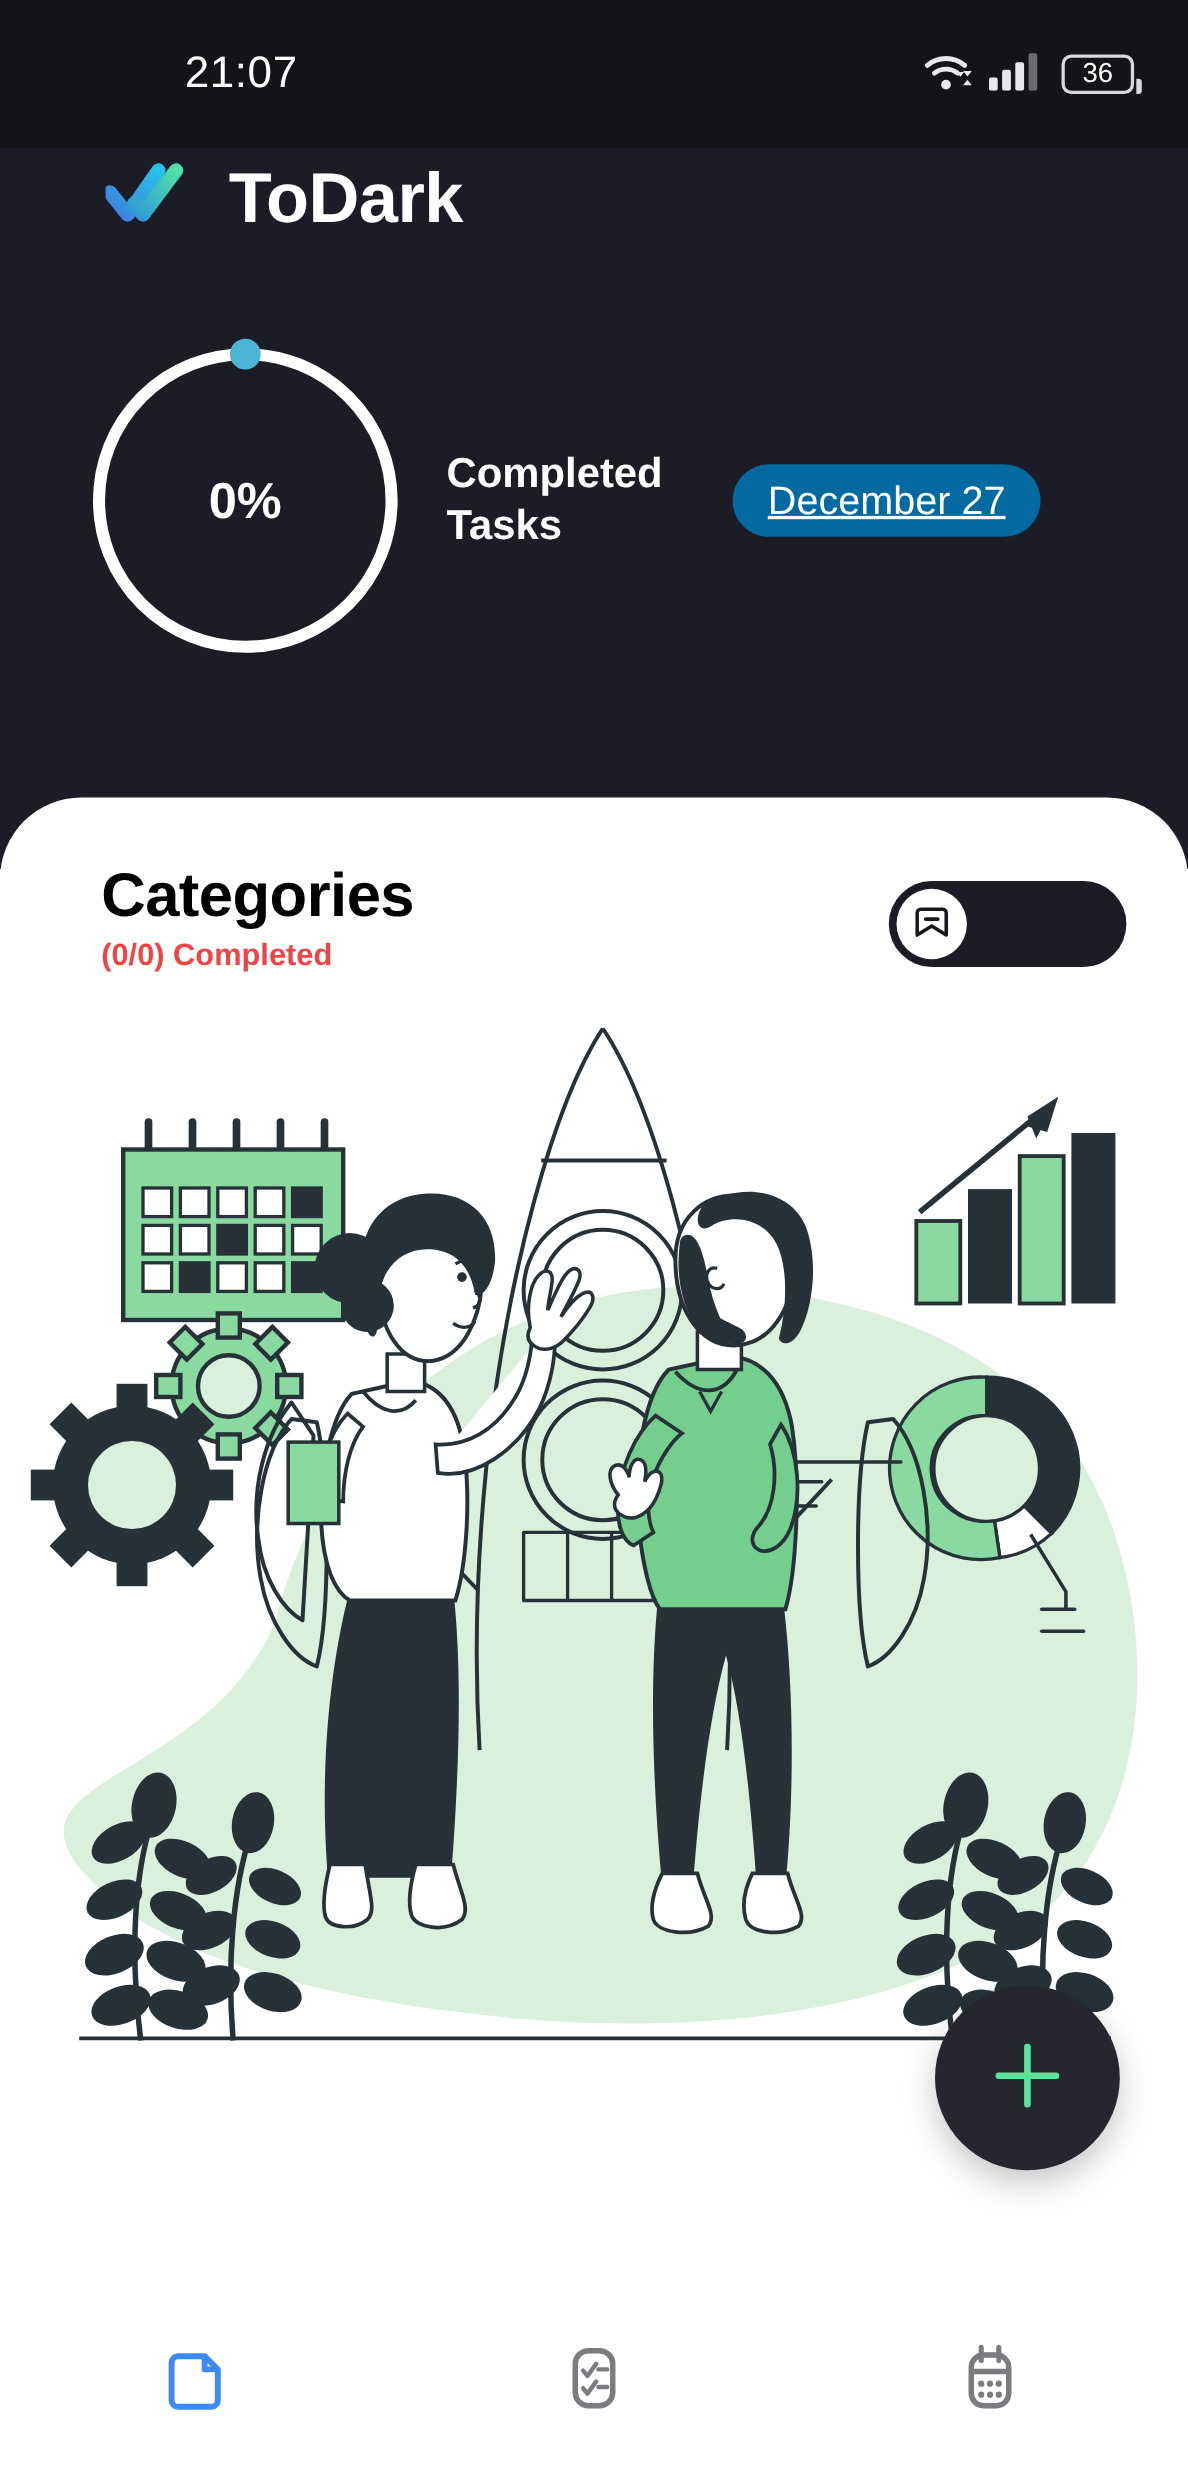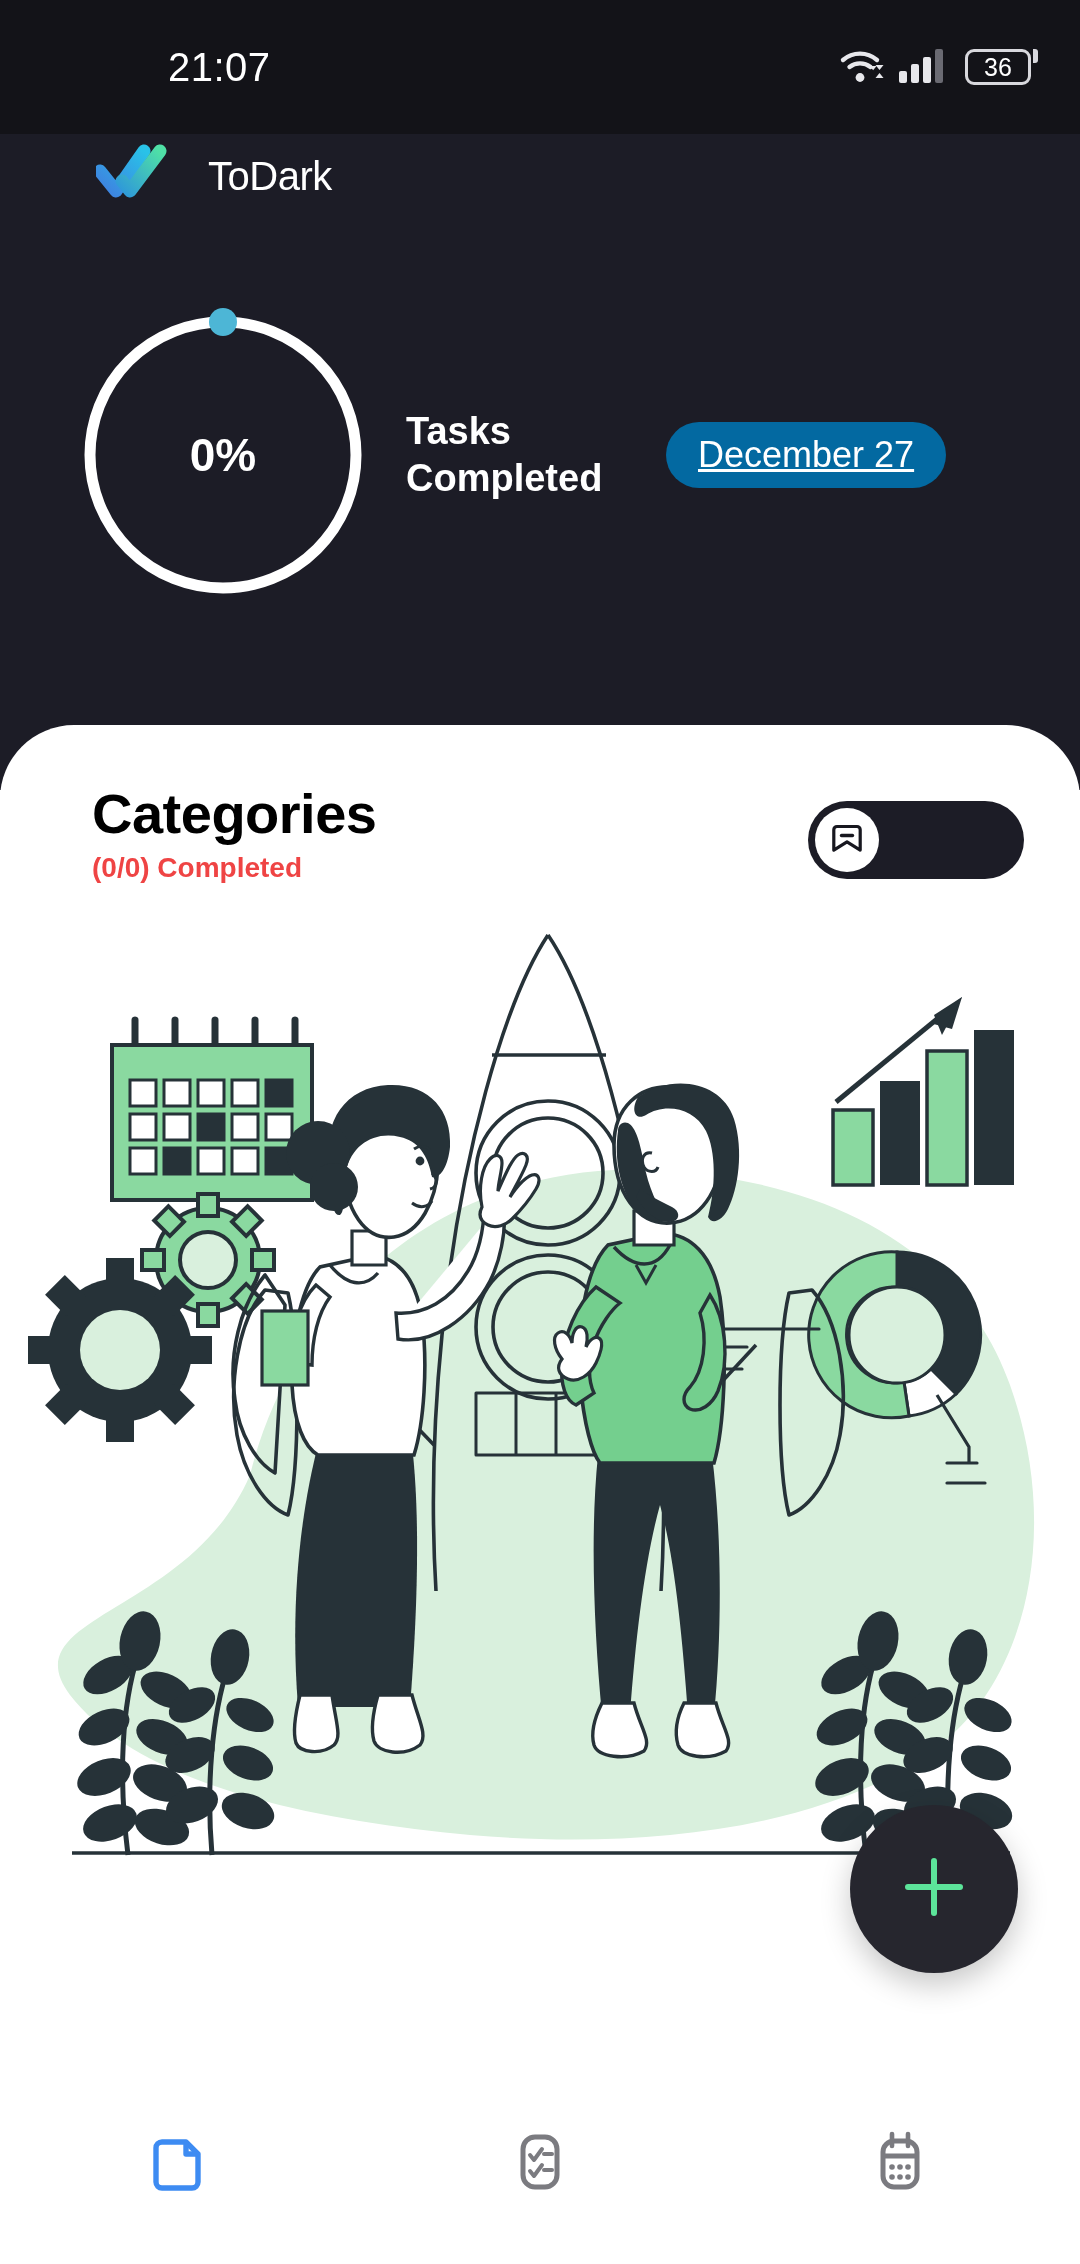--- a/index.html
+++ b/index.html
@@ -44,21 +44,21 @@
     position: absolute;
     right: 42px;
     top: 50%;
     transform: translateY(-50%);
     display: flex;
     align-items: center;
     gap: 14px;
   }
   .battery-pill {
     display: flex;
-    align-items: flex-start;
+    align-items: flex-end;
   }
   .battery-body {
     width: 66px;
     height: 36px;
     border: 3px solid #d8d8dd;
     border-radius: 9px;
     display: flex;
     align-items: center;
     justify-content: center;
   }
@@ -88,22 +88,22 @@
   .brand {
     position: absolute;
     left: 96px;
     top: 143px;
     display: flex;
     align-items: center;
     gap: 26px;
   }
   .brand-title {
     color: #ffffff;
-    font-size: 40px;
-    font-weight: normal;
+    font-size: 64px;
+    font-weight: bold;
     letter-spacing: -0.5px;
   }
 
   
   .progress-row {
     position: absolute;
     left: 0;
     top: 290px;
     width: 1080px;
     height: 330px;
@@ -322,22 +322,22 @@
 
     <div class="ring-wrap">
       <svg width="330" height="300" viewBox="0 0 330 300">
         <circle cx="165" cy="150" r="133" fill="none" stroke="#ffffff" stroke-width="11"></circle>
         <circle cx="165" cy="17" r="14" fill="#4db6d6"></circle>
       </svg>
       <span class="ring-pct">0%</span>
     </div>
 
     <div class="tasks-label">
+      <div>Completed</div>
       <div>Tasks</div>
-      <div>Completed</div>
     </div>
 
     <div class="date-pill">December 27</div>
   </div>
 
   <div class="sheet">
 
     <div class="sheet-head">
       <div>
         <div class="cat-title">Categories</div>

